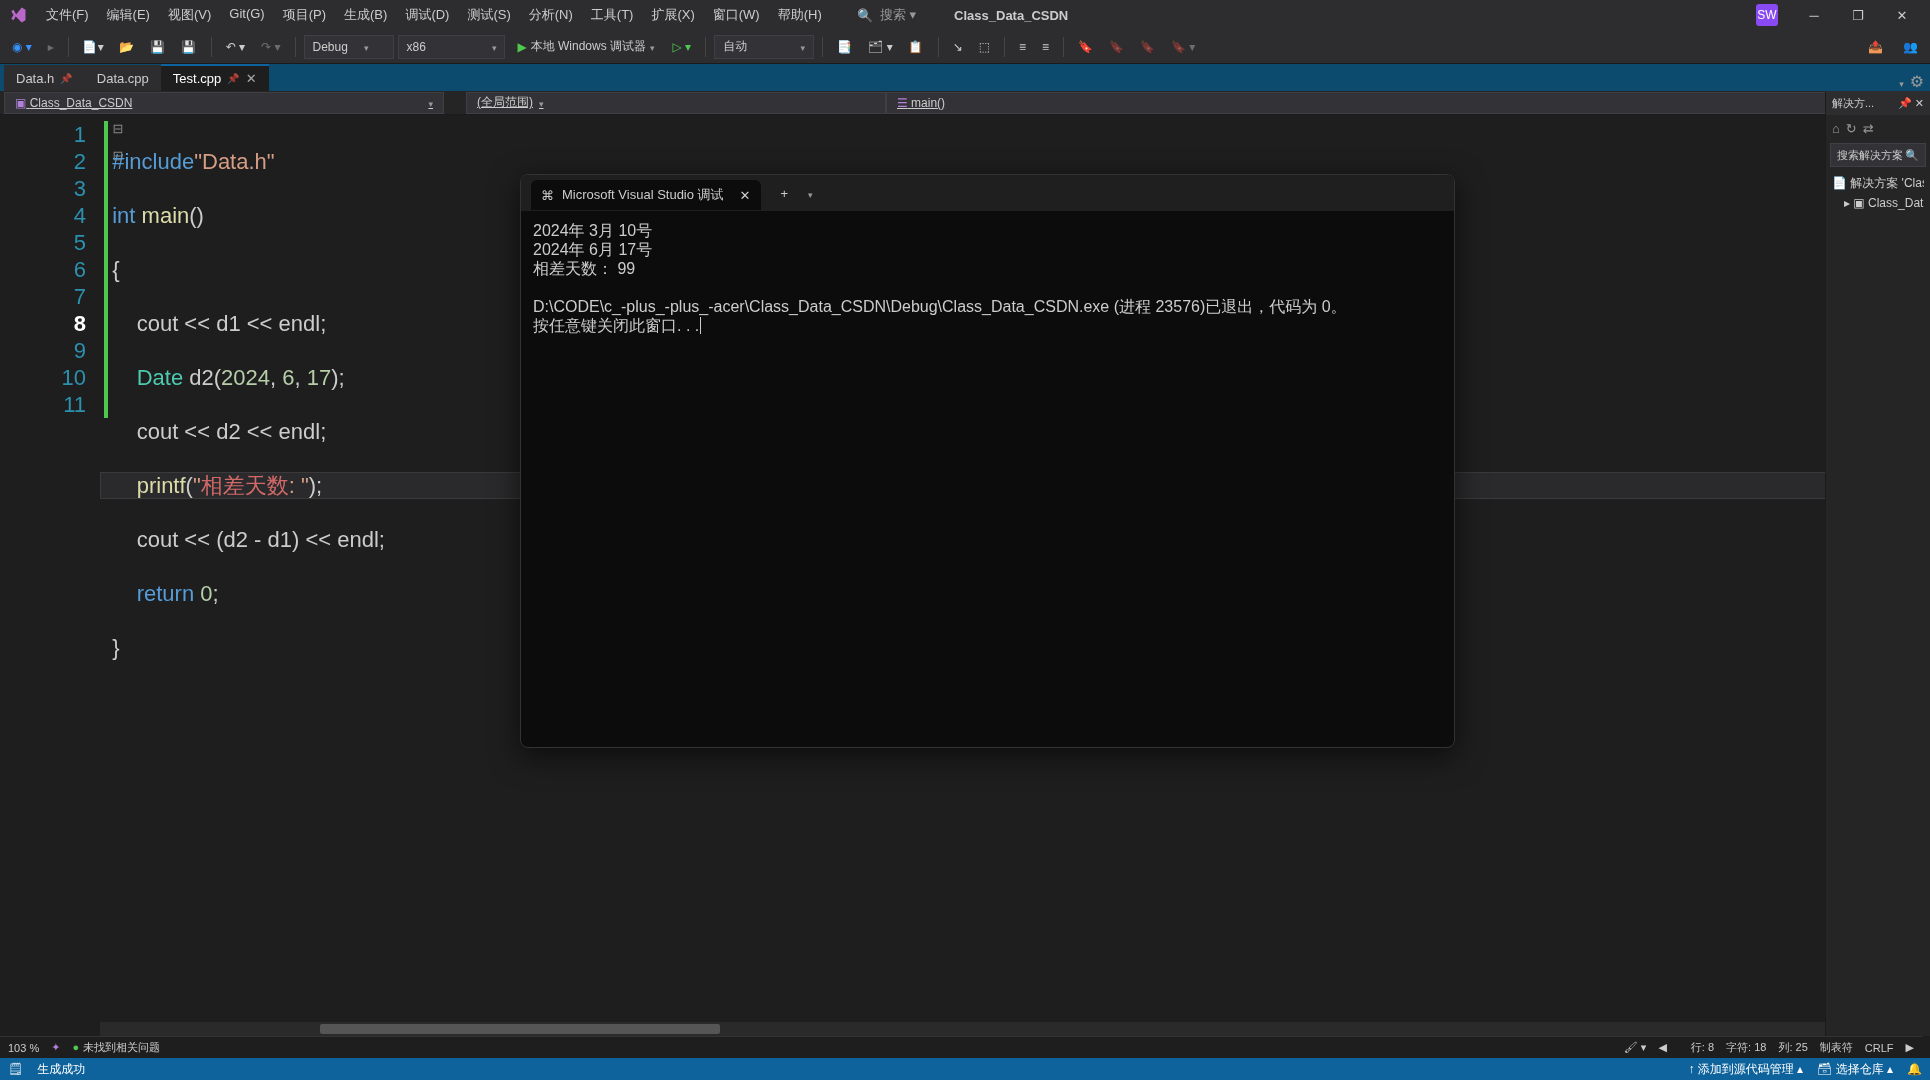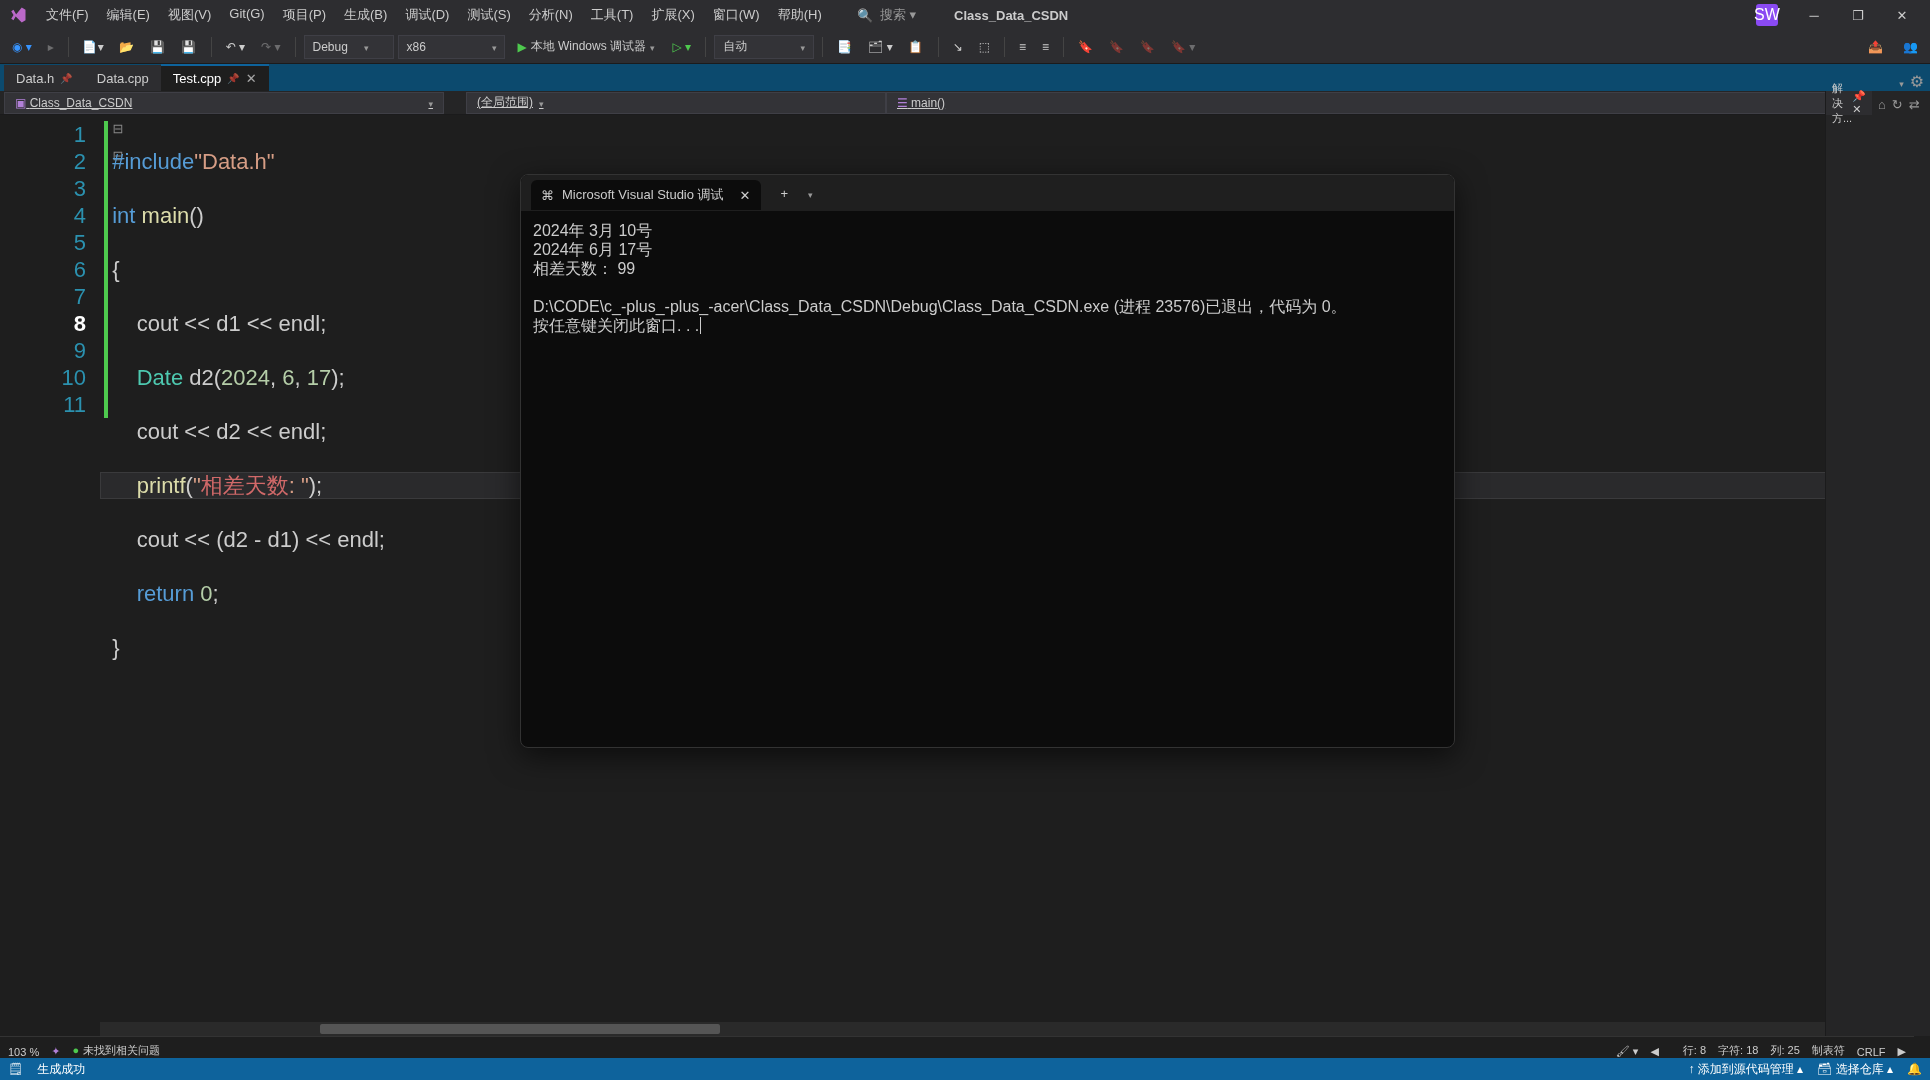--- a/index.html
+++ b/index.html
@@ -4,21 +4,21 @@
 <style>
 * { margin:0; padding:0; box-sizing:border-box; font-family:"Segoe UI","Microsoft YaHei",sans-serif; }
 body { background:#1e1e1e; color:#ccc; width:1930px; height:1080px; overflow:hidden; position:relative; }
 .titlebar { height:30px; background:#2d2d30; display:flex; align-items:center; padding:0 8px; font-size:13px; color:#ccc; }
 .titlebar .vslogo { width:20px; height:20px; margin-right:10px; display:flex; align-items:center; justify-content:center; }
 .titlebar .menu { display:flex; gap:2px; }
 .titlebar .menu span { padding:4px 8px; cursor:default; }
 .titlebar .search { margin-left:20px; display:flex; align-items:center; gap:6px; color:#999; padding:2px 8px; }
 .titlebar .projname { margin-left:30px; font-weight:600; }
 .titlebar .right { margin-left:auto; display:flex; align-items:center; gap:4px; }
-.titlebar .avatar { width:22px; height:22px; border-radius:3px; background:#8a4af3; color:#fff; font-size:16px; display:flex; align-items:center; justify-content:center; margin-right:12px; }
+.titlebar .avatar { width:22px; height:22px; border-radius:3px; background:#8a4af3; color:#fff; font-size:12px; display:flex; align-items:center; justify-content:center; margin-right:12px; }
 .titlebar .winbtn { width:40px; height:30px; display:flex; align-items:center; justify-content:center; color:#ccc; }
 .toolbar { height:34px; background:#2d2d30; border-bottom:1px solid #1b1b1c; display:flex; align-items:center; padding:0 6px; gap:4px; font-size:12px; }
 .toolbar .sep { width:1px; height:20px; background:#444; margin:0 4px; }
 .toolbar .btn { padding:3px 6px; color:#ccc; display:flex; align-items:center; gap:3px; }
 .toolbar .combo { background:#333337; border:1px solid #3f3f46; padding:2px 8px; height:24px; display:flex; align-items:center; gap:16px; color:#ccc; }
 .toolbar .combo.wide { min-width:90px; }
 .toolbar .combo.wider { min-width:100px; justify-content:space-between; }
 .toolbar .runbtn { display:flex; align-items:center; gap:4px; padding:3px 8px; }
 .toolbar .play { color:#4ec94e; }
 .toolbar .right { margin-left:auto; display:flex; gap:8px; }
@@ -42,31 +42,31 @@
 .code .line { height:27px; }
 .code .line.cur { background:#2a2a2c; box-shadow:inset 0 0 0 1px #3a3a3c; }
 .bar-green { position:absolute; left:104px; top:6px; width:4px; background:#4ec94e; }
 .kw { color:#569cd6; }
 .typ { color:#4ec9b0; }
 .str { color:#d69d85; }
 .str-cn { color:#d16969; }
 .num { color:#b5cea8; }
 .fn { color:#dcdcaa; }
 .outline { position:absolute; left:112px; width:12px; color:#888; font-size:13px; text-align:center; }
-.rpanel { width:105px; background:#252526; border-left:1px solid #1b1b1c; position:absolute; right:0; top:91px; bottom:44px; display:flex; flex-direction:row; }
+.rpanel { width:105px; background:#252526; border-left:1px solid #1b1b1c; position:absolute; right:0; top:91px; bottom:44px; display:flex; flex-direction:column; }
 .rpanel .hdr { height:24px; font-size:11px; padding:4px 6px; background:#2d2d30; display:flex; align-items:center; justify-content:space-between; }
 .rpanel .tbar { height:26px; display:flex; align-items:center; gap:6px; padding:0 6px; font-size:13px; color:#999; }
 .rpanel .srch { height:24px; margin:2px 4px; background:#333337; border:1px solid #3f3f46; font-size:11px; padding:2px 6px; display:flex; align-items:center; justify-content:space-between;text-align:right; }
 .rpanel .tree { font-size:12px; padding:4px 6px; }
 .rpanel .tree .node { padding:2px 0; white-space:nowrap; overflow:hidden; }
 .console { position:absolute; left:520px; top:174px; width:935px; height:574px; background:#0c0c0c; border:1px solid #333; border-radius:8px; box-shadow:0 8px 30px rgba(0,0,0,.6); overflow:hidden; }
 .console .chead { height:36px; background:#1f1f1f; display:flex; align-items:center; padding:0 10px; gap:10px; font-size:13px; }
 .console .ctab { display:flex; align-items:center; gap:8px; padding:6px 10px; background:#0c0c0c; border-radius:6px 6px 0 0; margin-top:4px; }
 .console .cbody { padding:10px 12px; font-family:Consolas,"Microsoft YaHei",monospace; font-size:16px; line-height:19px; color:#ccc; white-space:pre-wrap; }
-.statusstrip { position:absolute; left:0; right:16px; bottom:22px; height:22px; background:#1e1e1e; display:flex; align-items:flex-end; font-size:11px; color:#ccc; padding:0 8px; gap:12px; border-top:1px solid #333; }
+.statusstrip { position:absolute; left:0; right:8px; bottom:22px; height:22px; background:#1e1e1e; display:flex; align-items:center; font-size:11px; color:#ccc; padding:0 8px; gap:12px; border-top:1px solid #333; }
 .statusstrip .mid { flex:1; }
 .statusstrip .ok { color:#4ec94e; margin-right:4px; }
 .bottombar { position:absolute; left:0; right:0; bottom:0; height:22px; background:#0e639c; display:flex; align-items:center; font-size:12px; color:#fff; padding:0 8px; gap:14px; }
 .bottombar .right { margin-left:auto; display:flex; gap:14px; align-items:center; }
 .scroll-h { position:absolute; left:100px; right:0; bottom:0; height:14px; background:#2a2a2a; }
 .scroll-h .thumb { position:absolute; left:220px; width:400px; top:2px; bottom:2px; background:#555; border-radius:2px; }
 .caret::after { content:"▾"; font-size:9px; color:#999; }
 </style>
 </head>
 <body>

